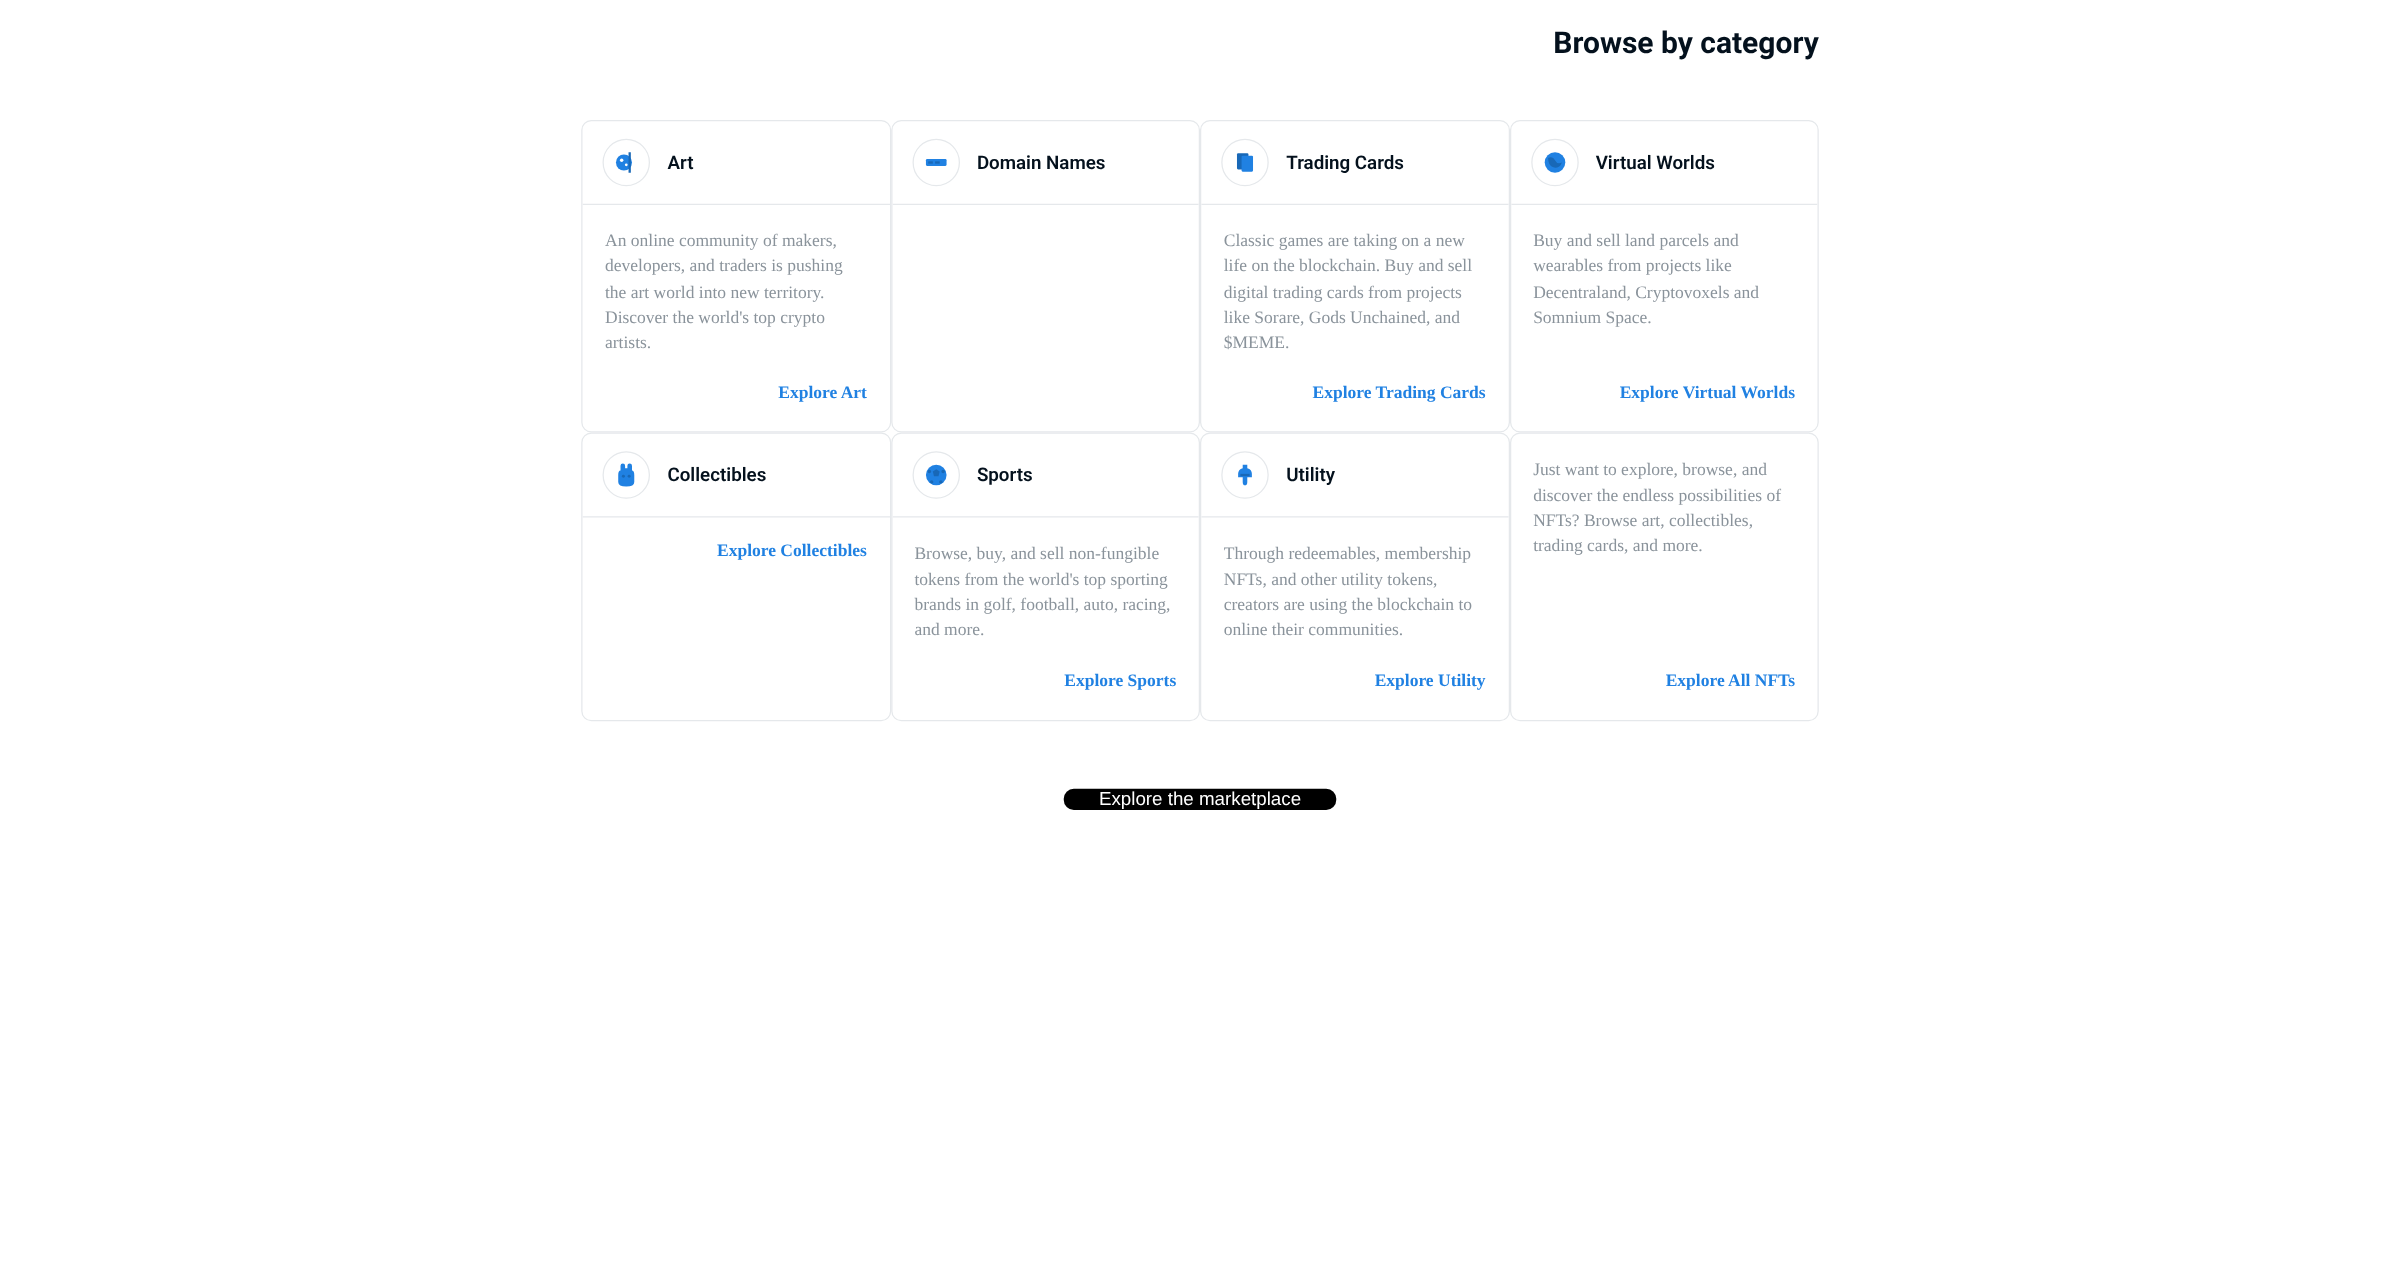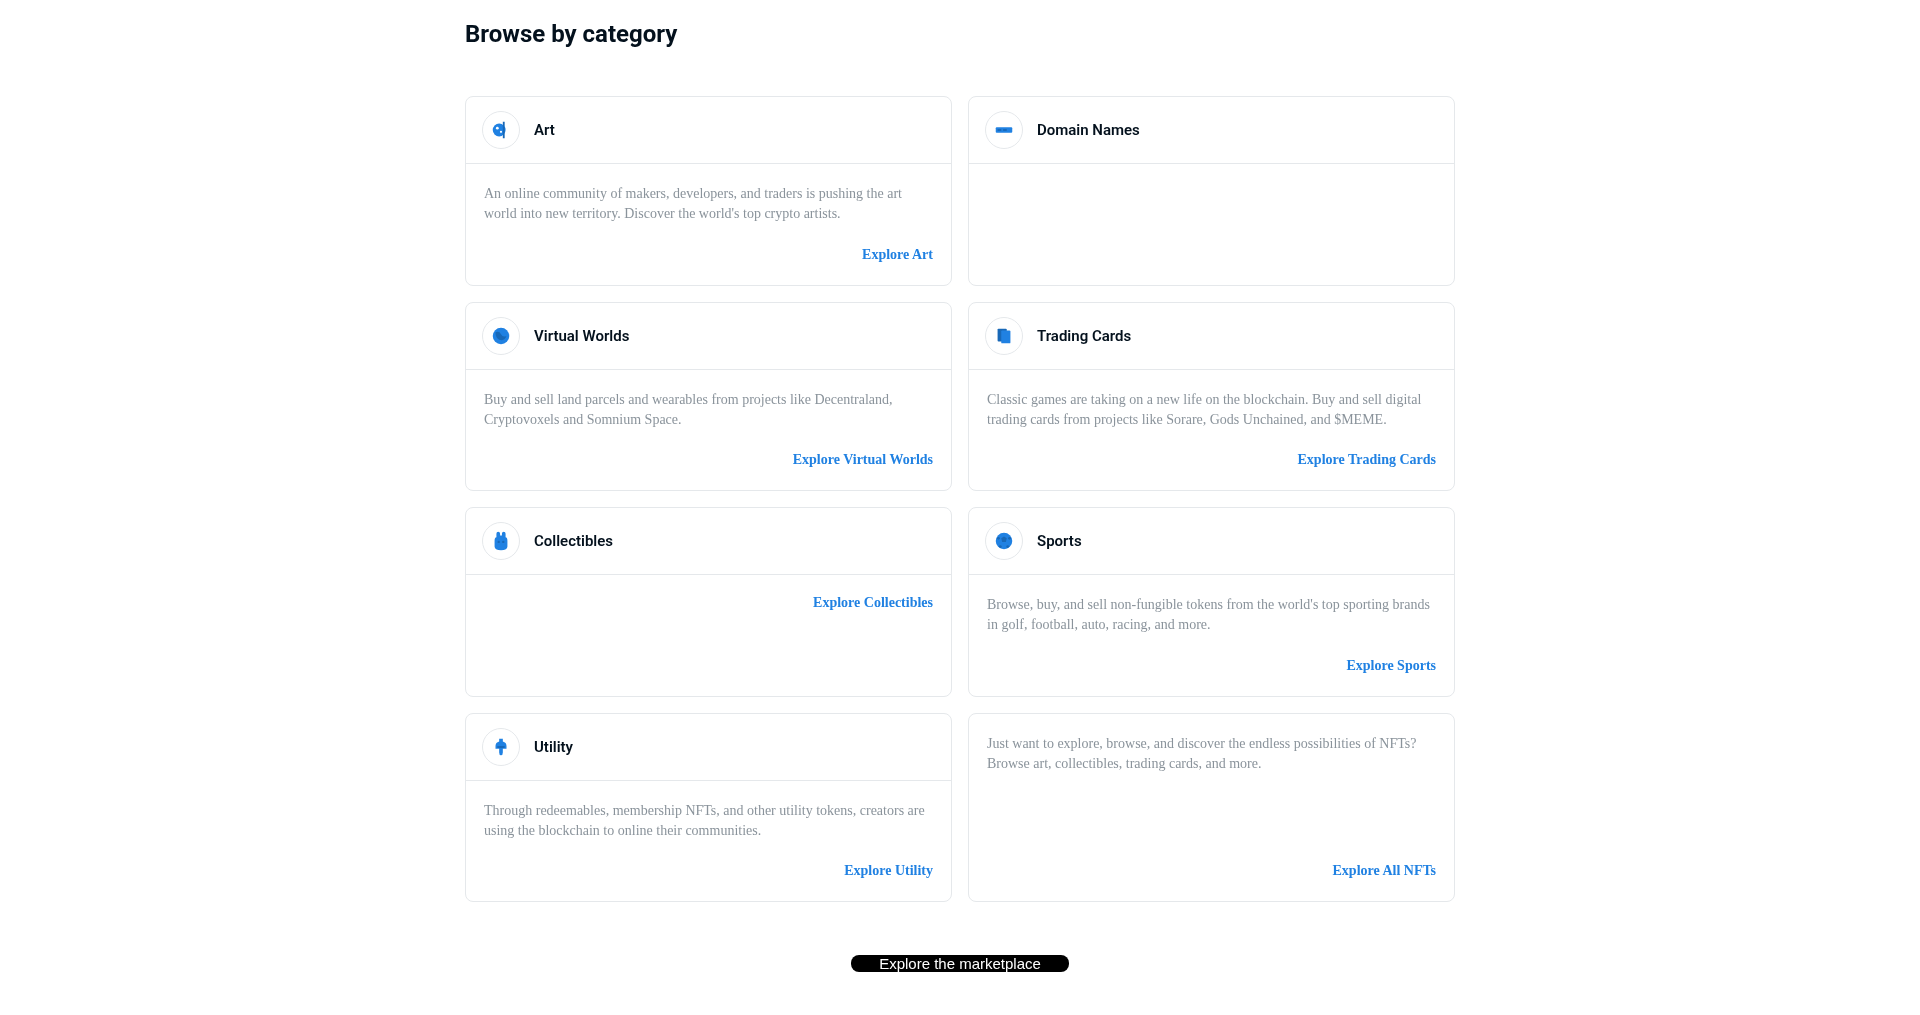--- a/index.html
+++ b/index.html
@@ -14,27 +14,26 @@
       padding: 20px 0 60px;
     }
     .container {
       max-width: 990px;
       margin: 0 auto;
     }
     .page-title {
       font-size: 24px;
       font-weight: 700;
       color: #04111d;
-      text-align: left;
+      text-align: right;
       margin-bottom: 48px;
     }
     .grid {
       display: grid;
-      grid-template-columns: repeat(2, 1fr);
-      gap: 16px;
+      grid-template-columns: repeat(4, 1fr);
     }
     .card {
       border: 1px solid #e5e8eb;
       border-radius: 8px;
       overflow: hidden;
       background: #ffffff;
       display: flex;
       flex-direction: column;
     }
     .card-header {
@@ -138,45 +137,45 @@
             </svg>
         </div>
         <div class="card-title">Domain Names</div>
       </div>
     </div>
 
     <div class="card">
       <div class="card-header">
         <div class="icon-wrap">
           <svg viewBox="0 0 24 24">
+              <rect x="5" y="4" width="10" height="14" rx="1" fill="#1868b7"></rect>
+              <rect x="9" y="6" width="10" height="14" rx="1" fill="#2081e2"></rect>
+            </svg>
+        </div>
+        <div class="card-title">Trading Cards</div>
+      </div>
+      <div class="card-body">
+        <div class="card-desc">Classic games are taking on a new life on the blockchain. Buy and sell digital trading cards from projects like Sorare, Gods Unchained, and $MEME.</div>
+        <a class="card-link">Explore Trading Cards</a>
+      </div>
+    </div>
+
+    <div class="card">
+      <div class="card-header">
+        <div class="icon-wrap">
+          <svg viewBox="0 0 24 24">
               <circle cx="12" cy="12" r="9" fill="#2081e2"></circle>
               <path d="M6 8 Q10 6 12 10 Q14 14 18 12 Q16 18 10 16 Q6 14 6 8 Z" fill="#1868b7"></path>
             </svg>
         </div>
         <div class="card-title">Virtual Worlds</div>
       </div>
       <div class="card-body">
         <div class="card-desc">Buy and sell land parcels and wearables from projects like Decentraland, Cryptovoxels and Somnium Space.</div>
         <a class="card-link">Explore Virtual Worlds</a>
-      </div>
-    </div>
-
-    <div class="card">
-      <div class="card-header">
-        <div class="icon-wrap">
-          <svg viewBox="0 0 24 24">
-              <rect x="5" y="4" width="10" height="14" rx="1" fill="#1868b7"></rect>
-              <rect x="9" y="6" width="10" height="14" rx="1" fill="#2081e2"></rect>
-            </svg>
-        </div>
-        <div class="card-title">Trading Cards</div>
-      </div>
-      <div class="card-body">
-        <div class="card-desc">Classic games are taking on a new life on the blockchain. Buy and sell digital trading cards from projects like Sorare, Gods Unchained, and $MEME.</div>
-        <a class="card-link">Explore Trading Cards</a>
       </div>
     </div>
 
     <div class="card">
       <div class="card-header">
         <div class="icon-wrap">
           <svg viewBox="0 0 24 24">
               <path d="M7 4 Q7 2 9 2 Q11 2 11 4 L11 6 L13 6 L13 4 Q13 2 15 2 Q17 2 17 4 L17 8 Q19 8 19 12 L19 18 Q19 22 12 22 Q5 22 5 18 L5 12 Q5 8 7 8 Z" fill="#2081e2"></path>
               <circle cx="9.5" cy="13" r="1.3" fill="#1868b7"></circle>
               <circle cx="14.5" cy="13" r="1.3" fill="#1868b7"></circle>

